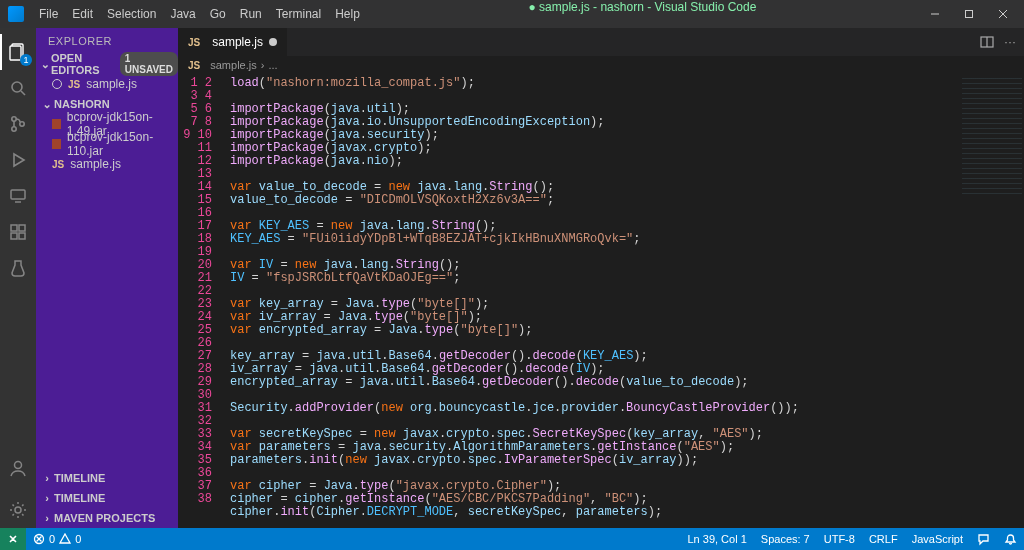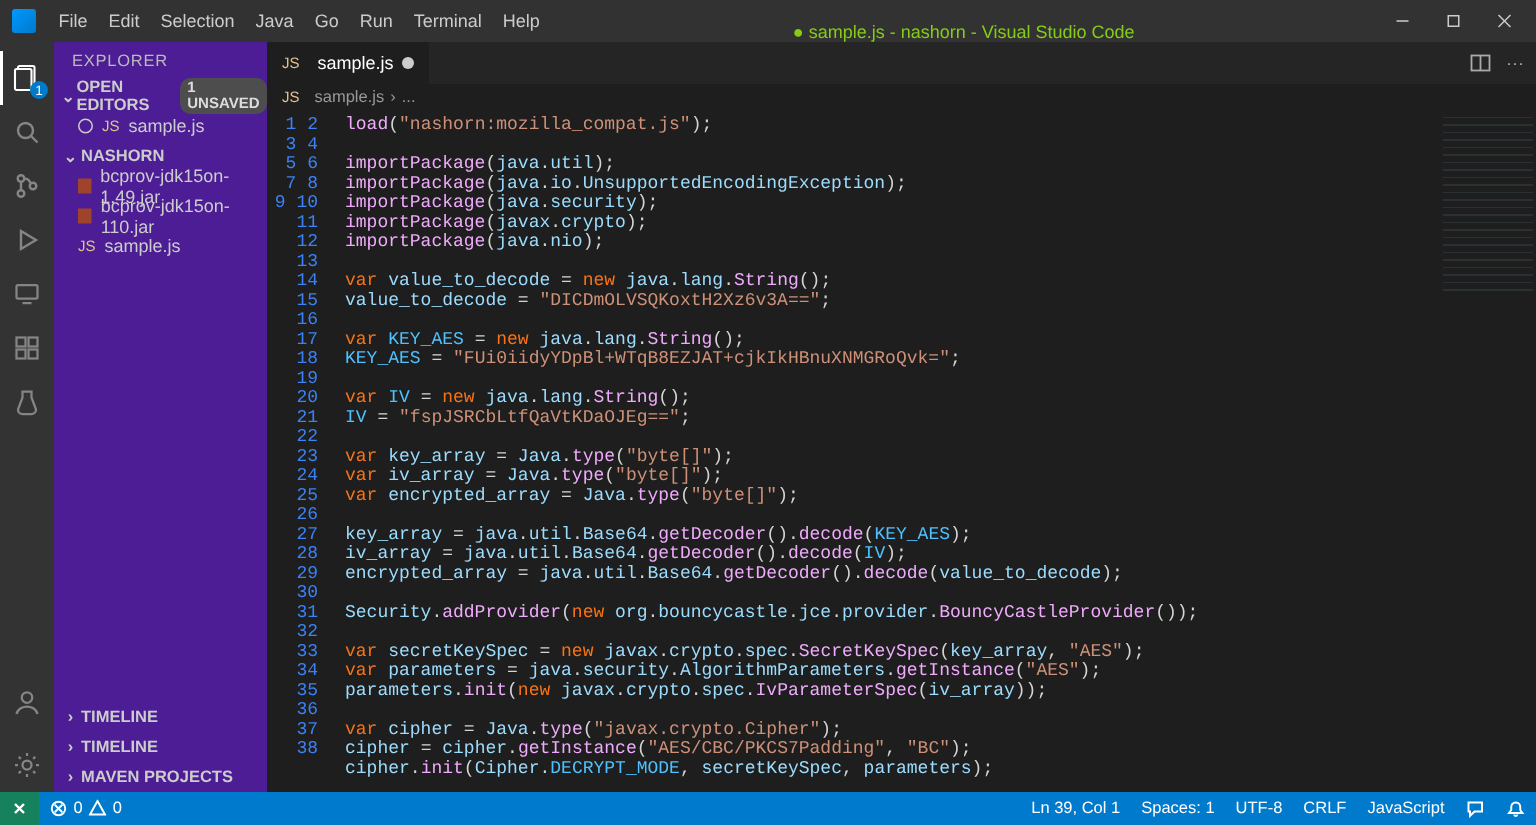--- a/index.html
+++ b/index.html
@@ -1,47 +1,47 @@
 <!DOCTYPE html>
 <html><head>
 <meta charset="utf-8">
 <style>
 html,body{margin:0;padding:0;width:1024px;height:550px;overflow:hidden;font-family:"Segoe UI",Arial,sans-serif;font-size:12px;background:#1e1e1e;color:#ccc}
-.title-bar{height:28px;background:#323233;display:flex;align-items:flex-end;color:#ccc}
+.title-bar{height:28px;background:#323233;display:flex;align-items:flex-start;color:#ccc}
 .tb-left{display:flex;align-items:center;height:100%}
 .vscode-icon{width:16px;height:16px;margin:0 8px;background:linear-gradient(135deg,#0098ff 0%,#007acc 100%);border-radius:2px}
 .menu-item{padding:0 7px;height:100%;display:flex;align-items:center;cursor:default;font-size:12px}
-.tb-center{flex:1;text-align:center;font-size:12px;color:#84cc16}
+.tb-center{flex:1;text-align:center;font-size:12px;color:#86efac}
 .tb-right{display:flex;align-items:center;padding-right:4px}
 .win-btn{width:34px;height:28px;display:flex;align-items:center;justify-content:center;color:#ccc}
 .body-row{display:flex;height:500px}
 .activity-bar{width:36px;background:#333333;display:flex;flex-direction:column;align-items:center;padding-top:6px}
 .ab-icon{width:36px;height:36px;display:flex;align-items:center;justify-content:center;color:#858585;position:relative}
 .ab-icon.active{color:#fff}
 .ab-icon.active::before{content:"";position:absolute;left:0;top:0;bottom:0;width:2px;background:#fff}
 .ab-bottom{margin-top:auto;margin-bottom:6px}
 .sidebar{width:142px;background:#4c1d95;color:#ccc;display:flex;flex-direction:column;font-size:11px}
 .sb-title{height:26px;display:flex;align-items:center;padding-left:12px;font-size:11px;letter-spacing:.5px;color:#bbb}
 .sb-section{display:flex;align-items:center;height:20px;padding-left:4px;color:#ccc;font-weight:600;font-size:11px}
 .chevron{width:14px;text-align:center;color:#ccc}
 .badge{background:#4d4d4d;color:#ddd;border-radius:7px;font-size:10px;padding:1px 5px;margin-left:4px;font-weight:700}
 .sb-item{display:flex;align-items:center;height:20px;padding-left:16px;font-size:12px;color:#ccc}
 .dot{width:8px;height:8px;border:1px solid #ccc;border-radius:50%;margin-right:6px;display:inline-block}
 .jar{width:10px;height:10px;background:#a0432c;margin-right:6px;display:inline-block}
-.jsi{color:#e2c08d;margin-right:6px;font-size:10px;font-weight:normal}
+.jsi{color:#e2c08d;margin-right:6px;font-size:10px;font-weight:bold}
 .sb-bottom{margin-top:auto}
 .editor-area{flex:1;display:flex;flex-direction:column;background:#1e1e1e;position:relative}
 .tab-bar{height:28px;background:#252526;display:flex;align-items:stretch}
 .tab{background:#1e1e1e;display:flex;align-items:center;padding:0 10px;color:#fff;font-size:12px;gap:6px}
 .tab .jsi{font-size:10px}
 .tab-dot{width:8px;height:8px;background:#ccc;border-radius:50%}
 .tab-actions{margin-left:auto;display:flex;align-items:center;gap:10px;padding-right:8px;color:#aaa}
 .breadcrumb{height:18px;display:flex;align-items:center;padding-left:10px;font-size:11px;color:#999;gap:4px}
 .code-wrap{flex:1;display:flex;overflow:hidden;font-family:Consolas,"Courier New",monospace;font-size:12px;line-height:13px}
-.gutter{width:34px;text-align:right;color:#3b82f6;padding-right:8px;padding-top:3px}
+.gutter{width:34px;text-align:right;color:#ec4899;padding-right:8px;padding-top:3px}
 .code{flex:1;white-space:pre;color:#d4d4d4;padding-top:3px;padding-left:10px}
 .minimap{position:absolute;right:2px;top:48px;width:60px;height:120px;opacity:.4;background:
  repeating-linear-gradient(#1e1e1e 0 2px, rgba(100,150,170,.4) 2px 3px,#1e1e1e 3px 5px)}
 .status-bar{height:22px;background:#007acc;display:flex;align-items:center;color:#fff;font-size:11px}
 .sb-cell{padding:0 7px;display:flex;align-items:center;gap:4px;height:100%}
 .sb-remote{background:#16825d;padding:0 7px;height:100%;display:flex;align-items:center}
 .sb-spacer{flex:1}
 
 .k{color:#f97316}
 .fn{color:#f0abfc}
@@ -320,21 +320,21 @@
         <line x1="8.5" y1="3.5" x2="3.5" y2="8.5"></line>
       </svg>
   <span>0</span>
   <svg width="12" height="12" fill="none" stroke="#fff" stroke-width="1.3">
         <path d="M6 1l5 9H1z"></path>
       </svg>
   <span>0</span>
  </div>
  <div class="sb-spacer"></div>
  <div class="sb-cell">Ln 39, Col 1</div>
- <div class="sb-cell">Spaces: 1</div>
+ <div class="sb-cell">Spaces: 7</div>
  <div class="sb-cell">UTF-8</div>
  <div class="sb-cell">CRLF</div>
  <div class="sb-cell">JavaScript</div>
  <div class="sb-cell">
       <svg width="13" height="13" fill="none" stroke="#fff" stroke-width="1.3">
         <path d="M2 2h9v6H6l-3 3V8H2z"></path>
       </svg>
     </div>
  <div class="sb-cell">
       <svg width="13" height="13" fill="none" stroke="#fff" stroke-width="1.3">

